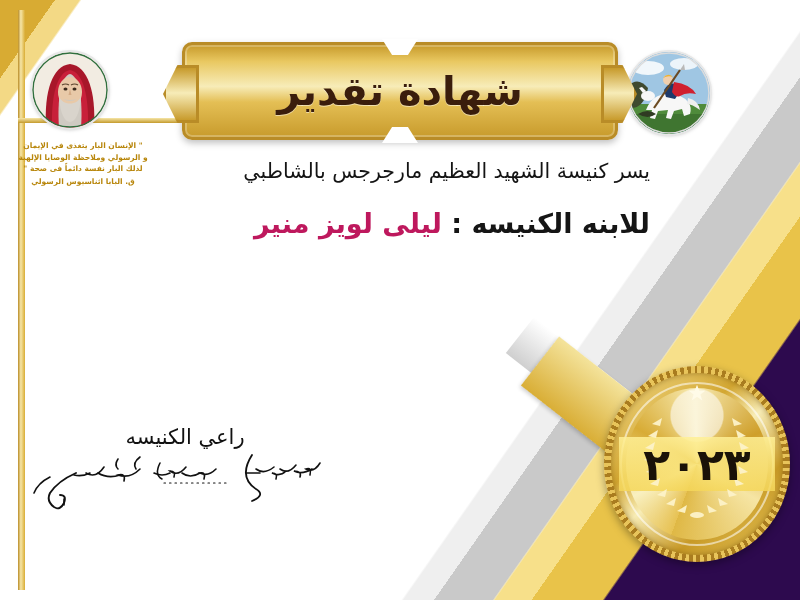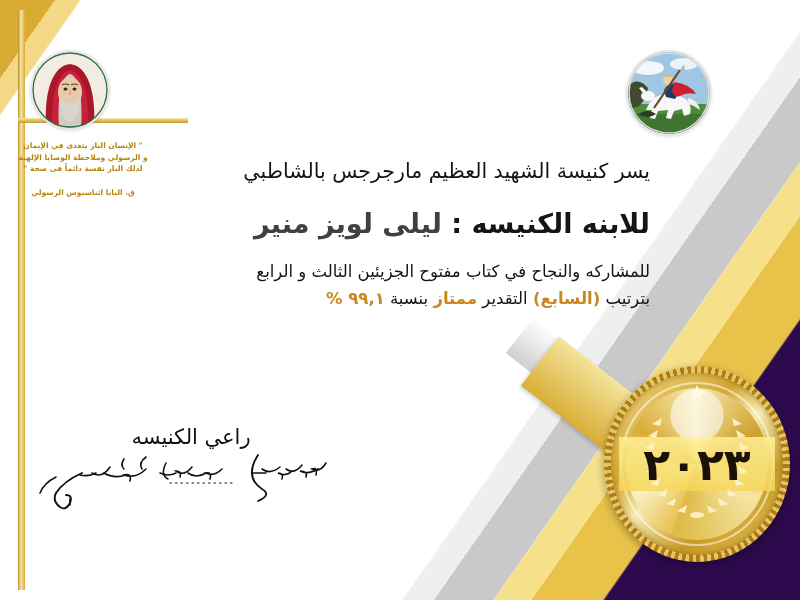--- a/index.html
+++ b/index.html
@@ -82,46 +82,46 @@
   .saint-left .circ{
     width:76px;height:76px;border-radius:50%;overflow:hidden;
     box-shadow:0 0 0 2px #e7e7e7, 0 1px 4px rgba(0,0,0,.35);
     background:#efe9e2;position:relative;
   }
   .quote-block{
     position:absolute;left:8px;top:140px;width:150px;
     text-align:center;color:#b8860b;font-size:7.5px;line-height:1.55;font-weight:bold;
     direction:rtl;
   }
-  .quote-attr{display:block;margin-top:12px;}
+  .quote-attr{display:block;margin-top:1px;}
 
   
   .saint-right{position:absolute;left:628px;top:52px;width:82px;height:82px;}
   .saint-right .circ{
     width:82px;height:82px;border-radius:50%;overflow:hidden;
     box-shadow:0 0 0 2px #e7e7e7, 0 1px 4px rgba(0,0,0,.35);
     position:relative;background:#8fb9d8;
   }
 
   
   .body-text{
     position:absolute;left:120px;top:156px;width:530px;
     text-align:right;direction:rtl;color:#111;
   }
   .line-1,.line-2,.line-3{font-size:20.5px;line-height:1.48;font-weight:normal;color:#141414;}
   .name-line{
     margin-top:20px;font-size:27px;font-weight:bold;color:#151515;
     line-height:1.3;
   }
-  .name-value{color:#404040;}
+  .name-value{color:#be185d;}
   .desc{margin-top:18px;font-size:16.5px;line-height:1.62;color:#131313;}
   .hl{color:#c8881f;font-weight:bold;}
 
   
-  .sig-area{position:absolute;left:26px;top:425px;width:330px;text-align:center;direction:rtl;}
+  .sig-area{position:absolute;left:20px;top:425px;width:330px;text-align:center;direction:rtl;}
   .sig-title{font-size:21px;color:#111;font-weight:normal;}
   .sig-svg{display:block;margin-top:-6px;}
 
   
   .seal{
     position:absolute;left:604px;top:366px;width:186px;height:196px;
   }
   .seal-outer{
     position:absolute;inset:0;border-radius:50%;
     background:
@@ -258,40 +258,35 @@
           <line x1="52" y1="18" x2="26" y2="56" stroke="#6b4a22" stroke-width="2.2"></line>
           <path d="M52 18 l4 -6 1 6z" fill="#b9b9b9"></path>
 
           <path d="M10 62 q10 -6 18 0 q-8 6 -18 0z" fill="#2f3a22"></path>
         </g>
         <circle cx="41" cy="41" r="40" fill="none" stroke="#dcdcdc" stroke-width="1.5"></circle>
       </svg>
     </div>
   </div>
 
+  <div class="plaque-wrap">
+    <div class="plaque"></div>
+    <div class="plaque-notch notch-top"></div>
+    <div class="plaque-notch notch-bottom"></div>
+    <div class="plaque-title">شهادة تقدير</div>
+  </div>
 
   <div class="body-text">
     <div class="line-1">يسر كنيسة الشهيد العظيم مارجرجس بالشاطبي</div>
 
     <div class="name-line">
       <span>للابنه الكنيسه :</span>
       <span class="name-value">ليلى لويز منير</span>
     </div>
 
-    <div class="desc">
-      <div>للمشاركه والنجاح في كتاب مفتوح الجزيئين الثالث و الرابع</div>
-      <div>
-        <span>بترتيب</span>
-        <span class="hl">(السابع)</span>
-        <span>التقدير</span>
-        <span class="hl">ممتاز</span>
-        <span>بنسبة</span>
-        <span class="hl">٩٩,١ %</span>
-      </div>
-    </div>
   </div>
 
   <div class="sig-area">
     <div class="sig-title">راعي الكنيسه</div>
     <svg class="sig-svg" width="330" height="70" viewBox="0 0 330 70">
       <g fill="none" stroke="#111" stroke-width="1.6" stroke-linecap="round">
 
         <path d="M300 20 q-6 10 -14 6 q6 -2 4 6"></path>
         <path d="M292 26 q-10 6 -18 2 q8 0 6 6"></path>
         <path d="M276 22 q-8 10 -16 4"></path>

